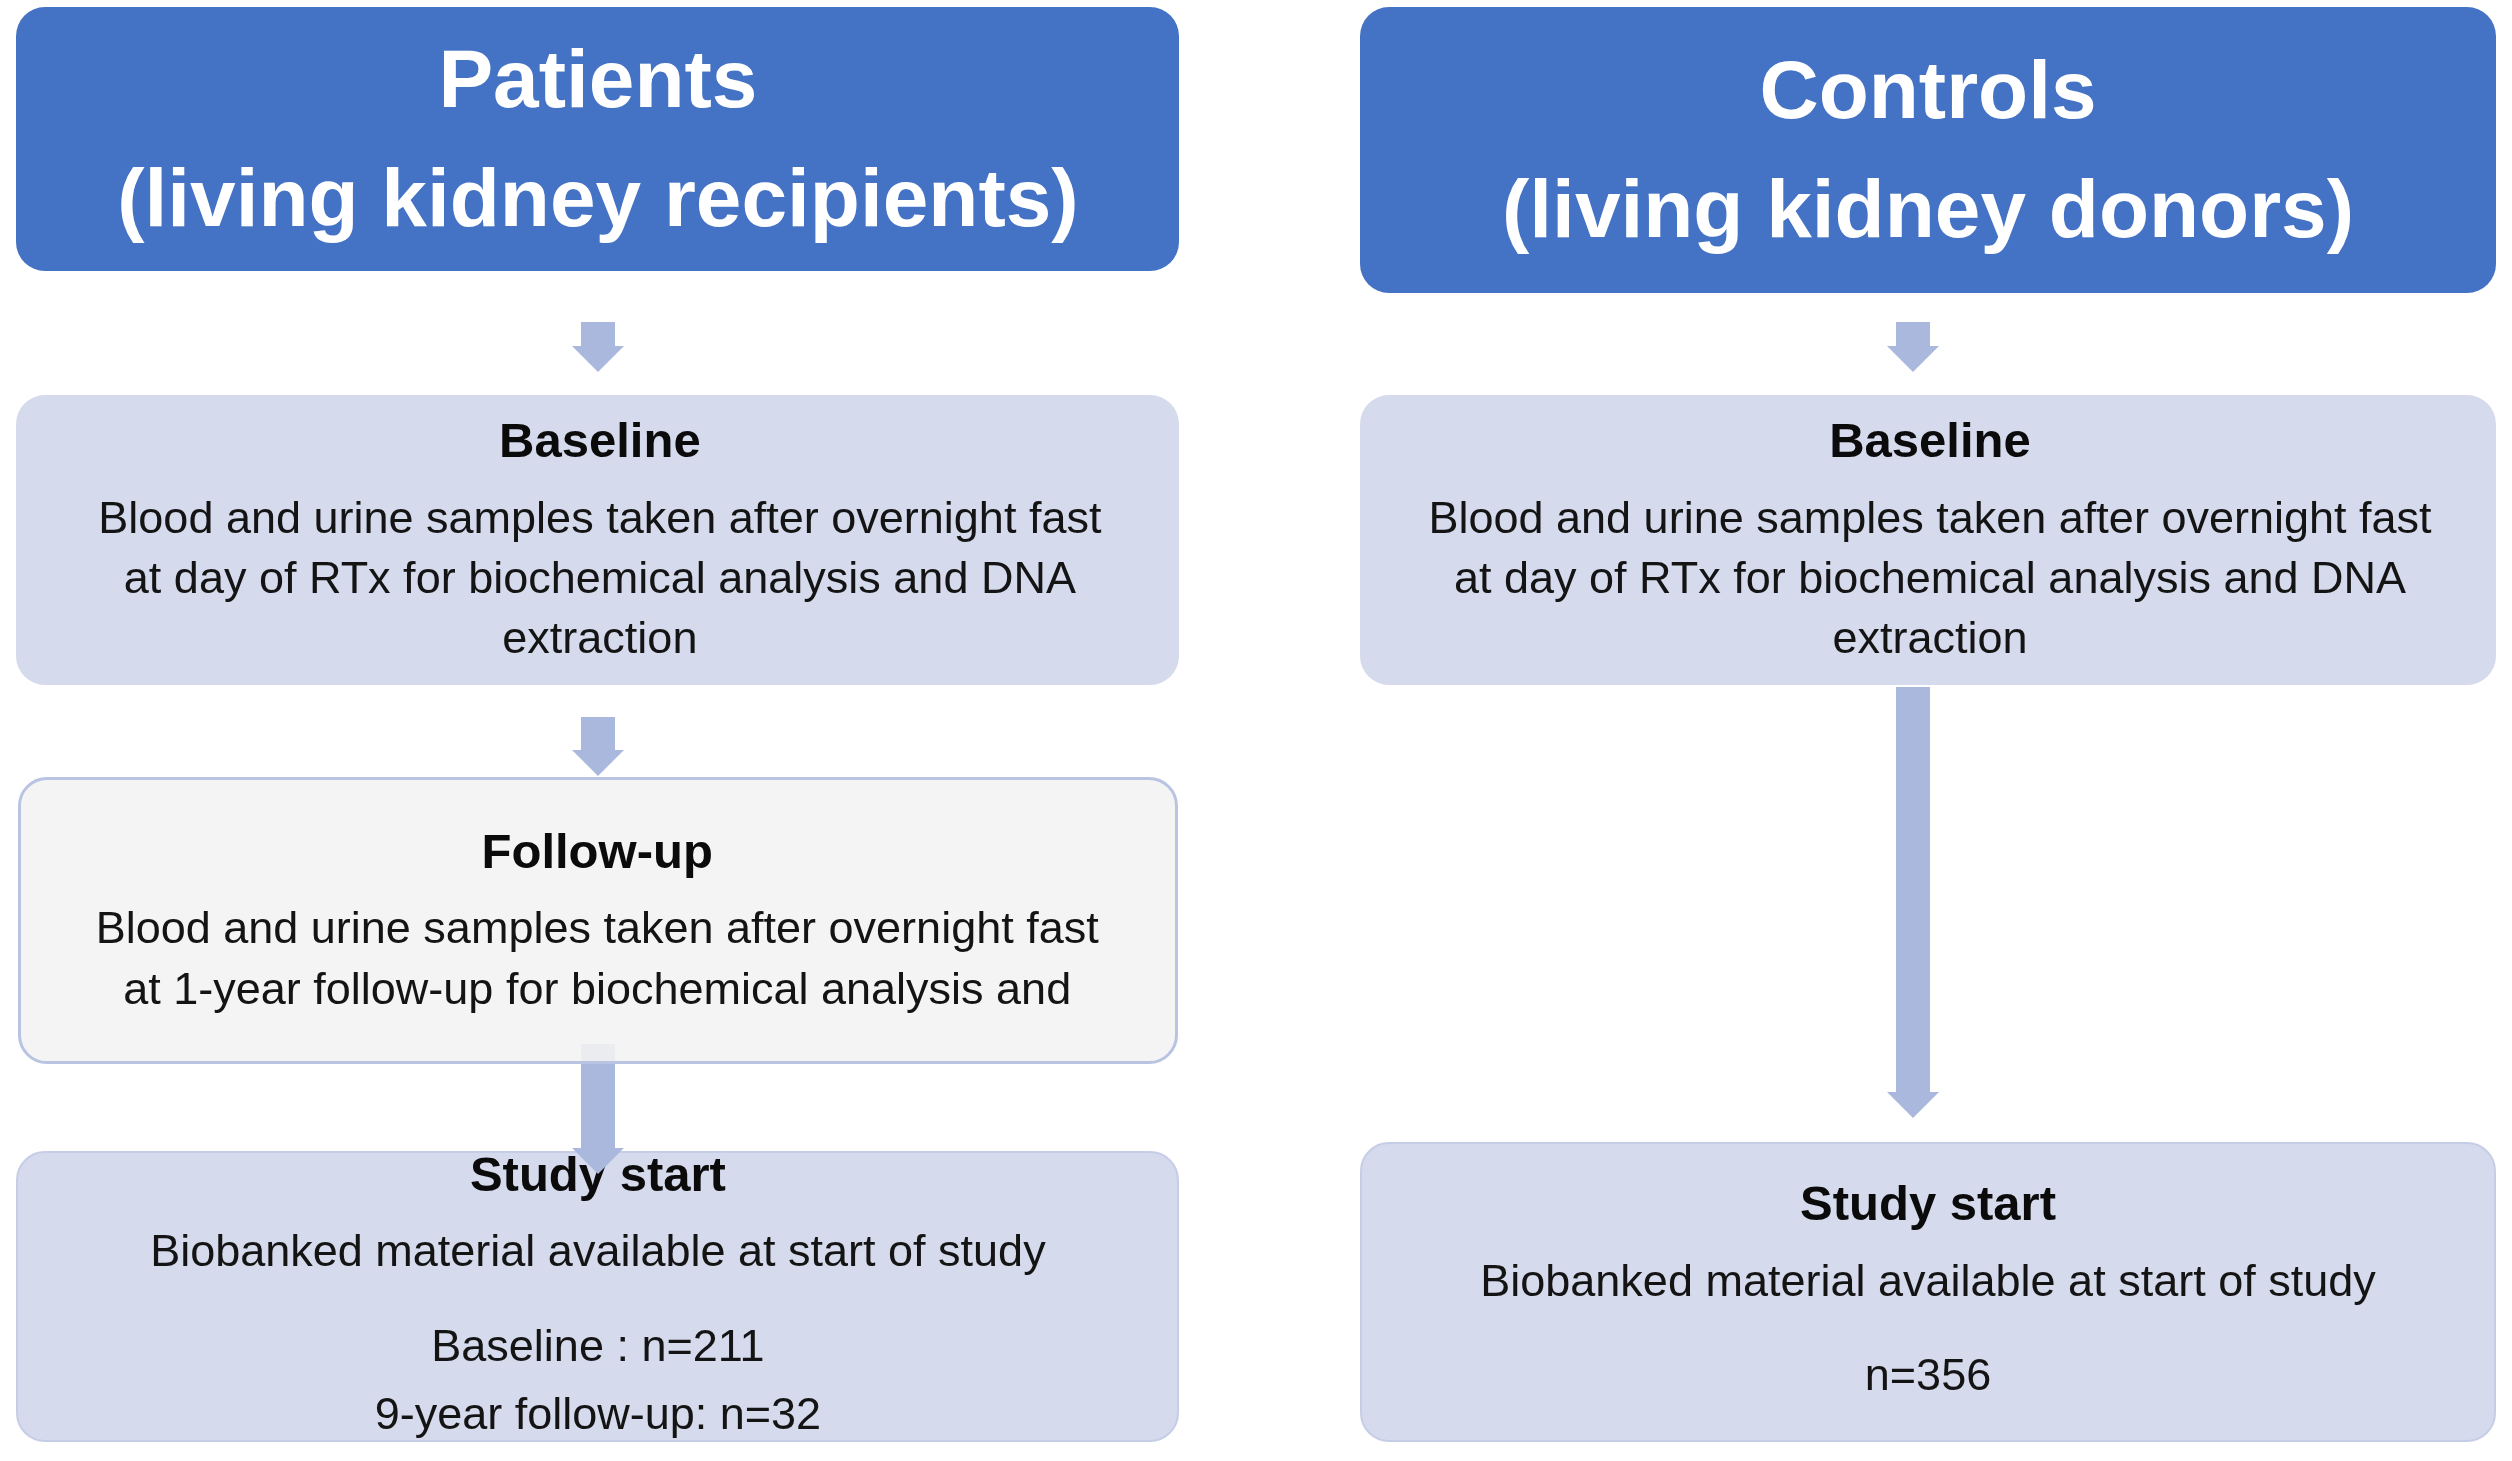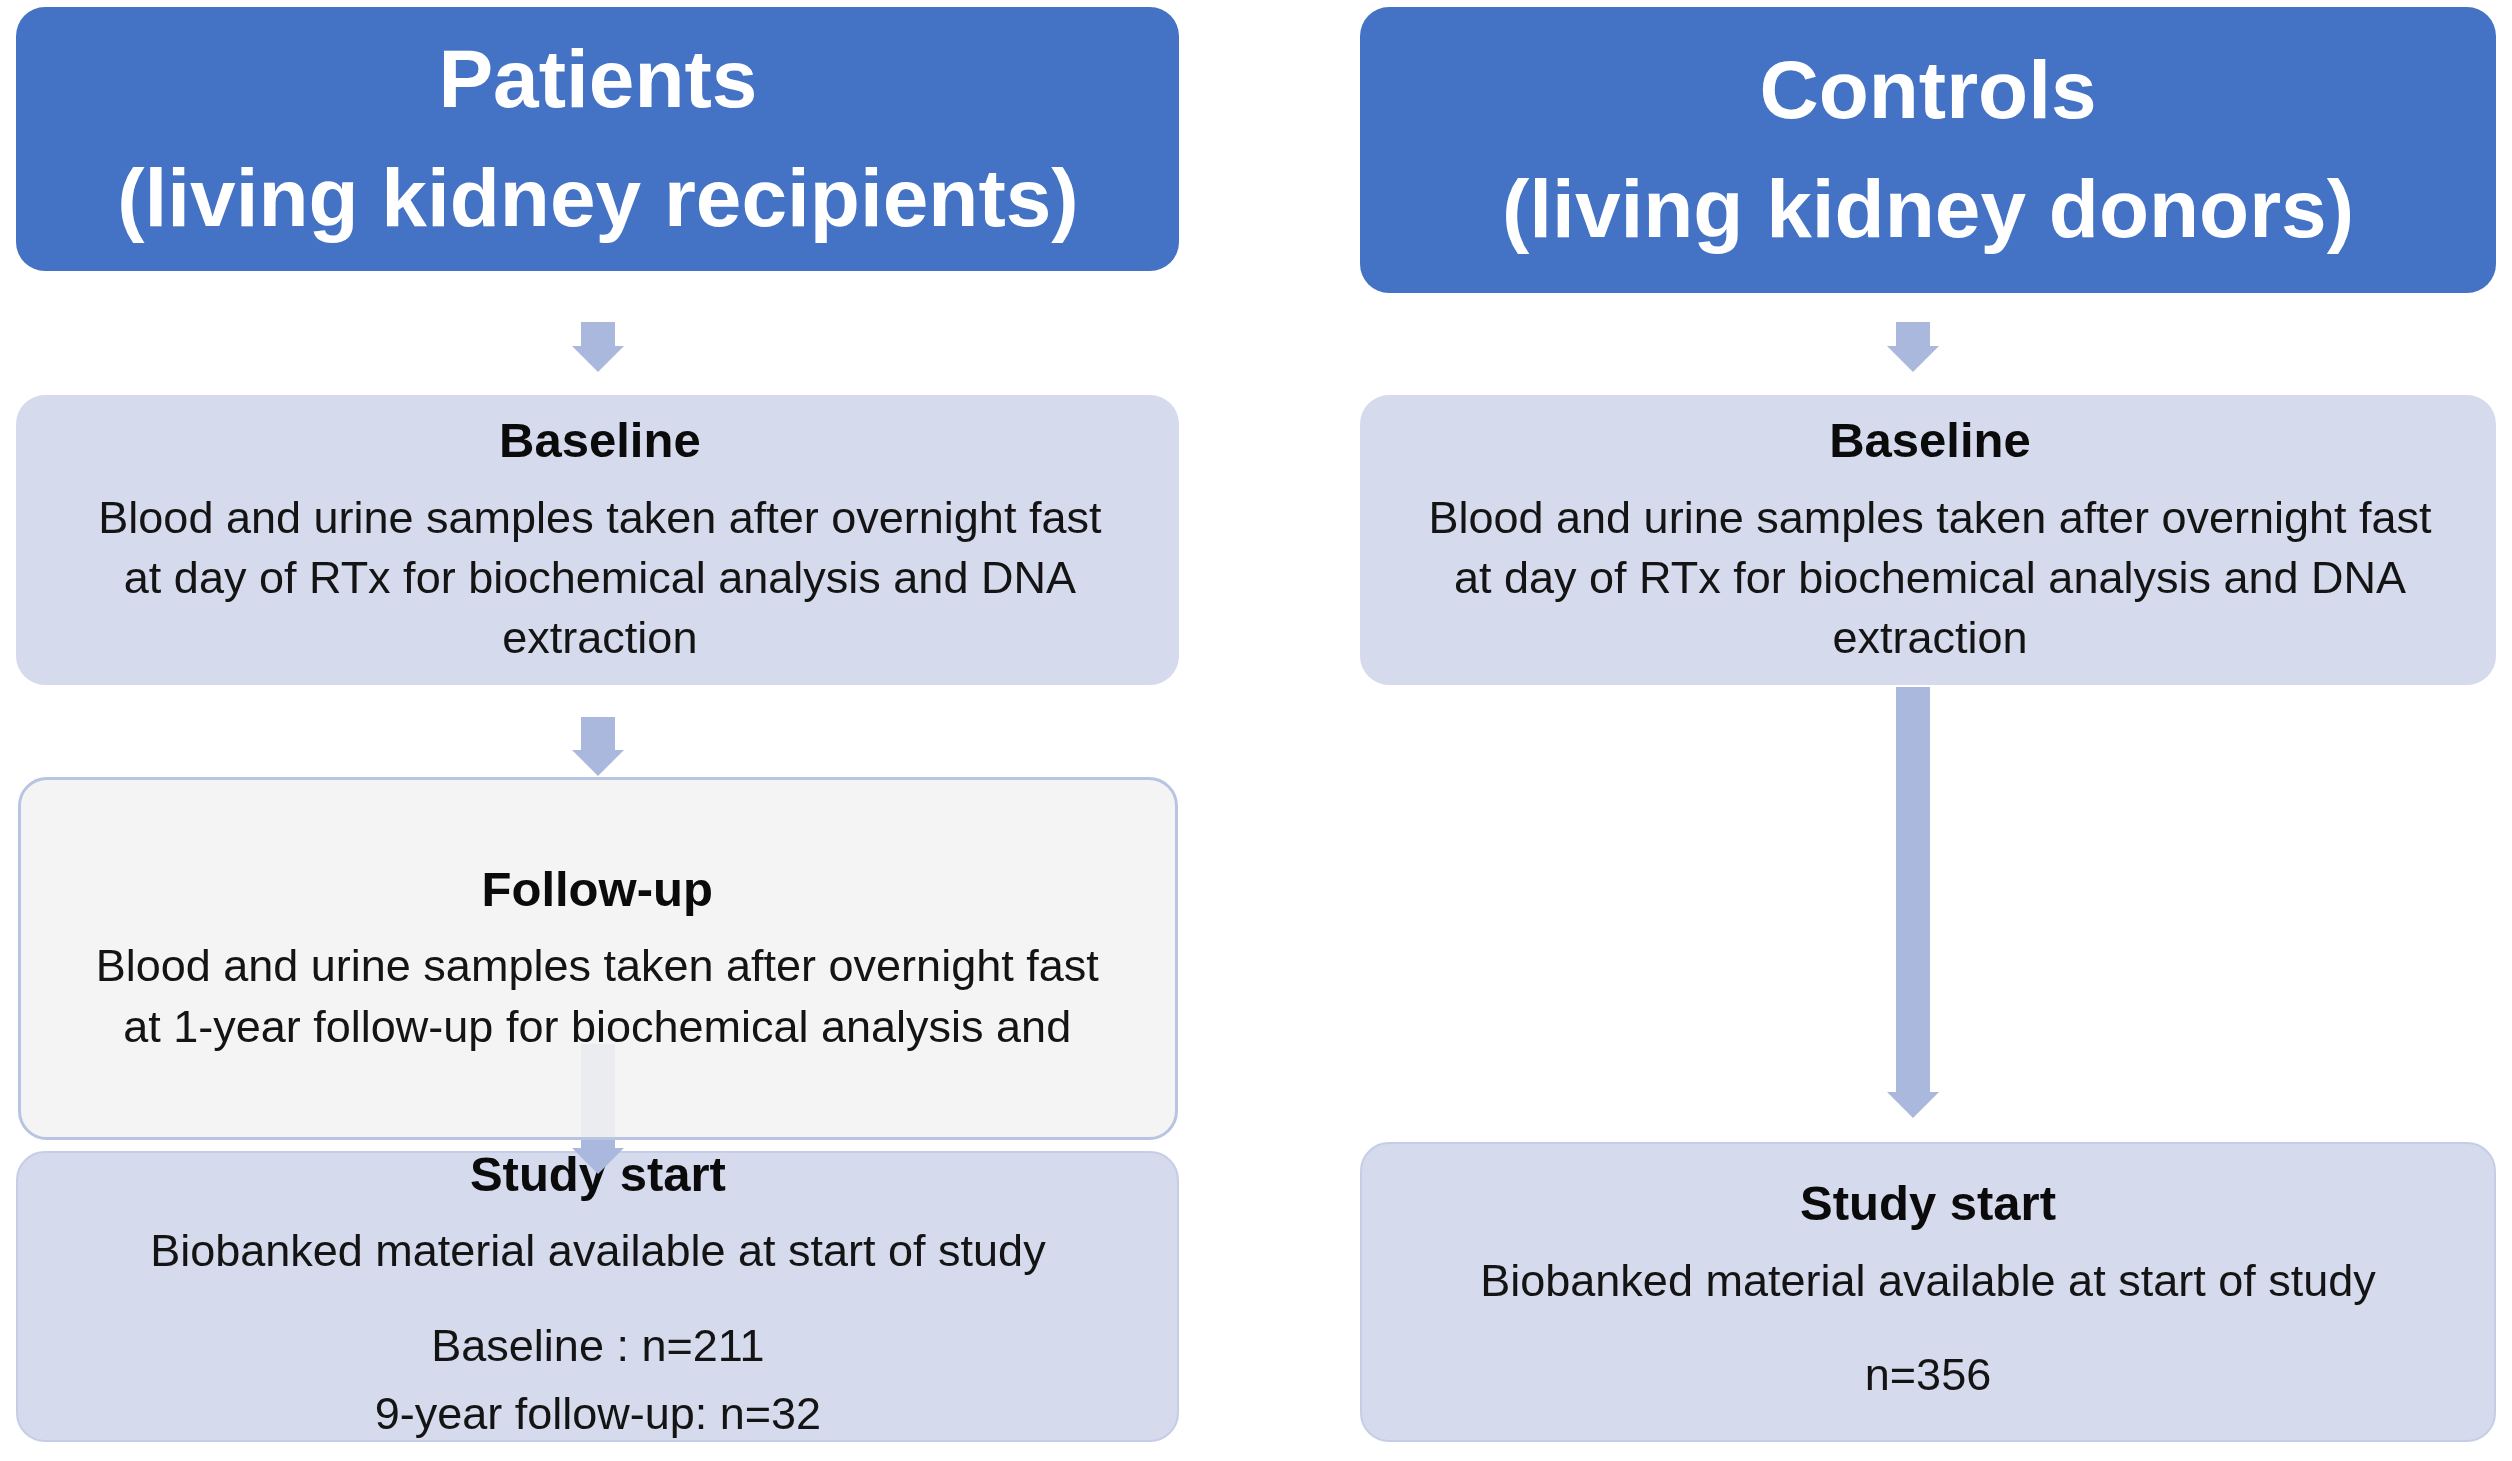--- a/index.html
+++ b/index.html
@@ -92,21 +92,21 @@
   <div class="arrow" style="left:572px; top:717px; height:59px;">
     <span class="stem"></span>
     <span class="head"></span>
   </div>
 
   <div class="arrow" style="left:572px; top:1044px; height:130px; z-index:2;">
     <span class="stem"></span>
     <span class="head"></span>
   </div>
 
-  <div class="box followup-box" style="left:17.7px; top:777px; width:1160px; height:363px;padding-left:32px;">
+  <div class="box followup-box" style="left:17.7px; top:777px; width:1160px; height:287px;padding-left:32px;">
     <div class="box-title">Follow-up</div>
     <div class="body-line">Blood and urine samples taken after overnight fast</div>
     <div class="body-line">at 1-year follow-up for biochemical analysis and</div>
   </div>
 
   <div class="box study-box" style="left:16.4px; top:1151px; width:1163px; height:291px;">
     <div class="box-title">Study start</div>
     <div class="study-body">Biobanked material available at start of study</div>
     <div class="counts">
       <div class="count-line">Baseline : n=211</div>

